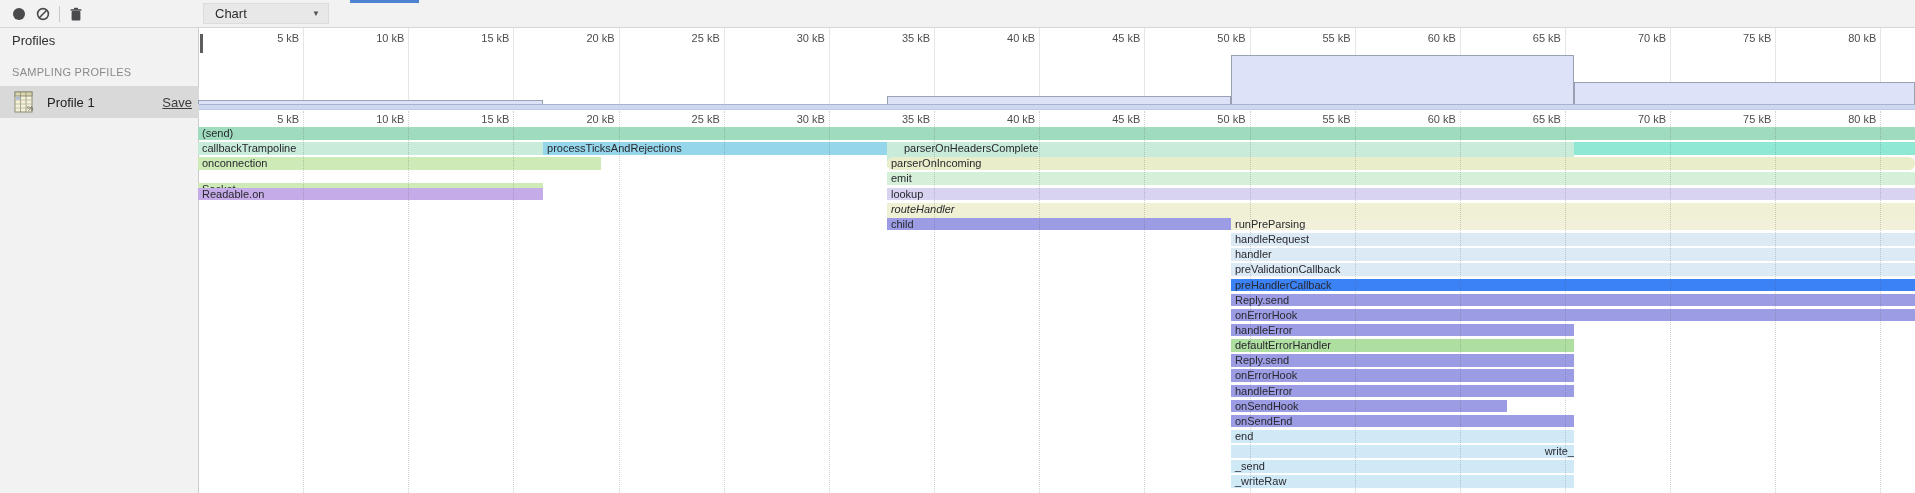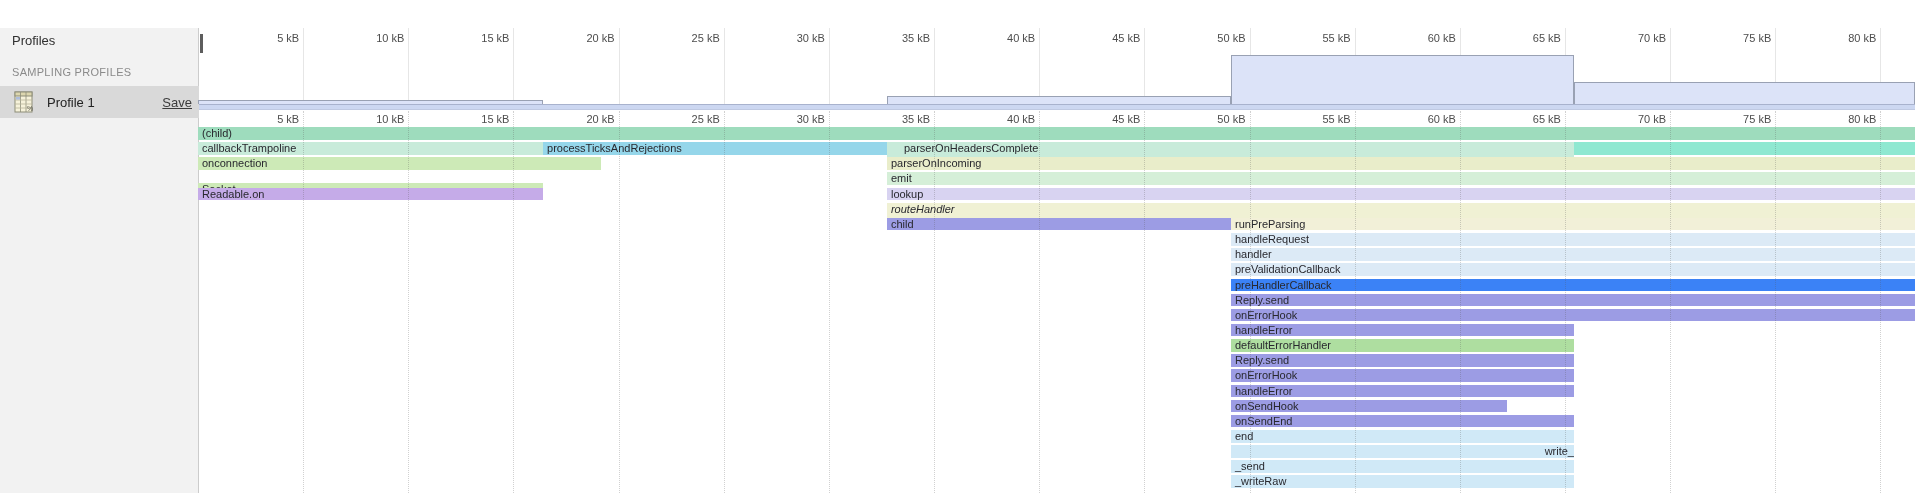--- a/index.html
+++ b/index.html
@@ -39,20 +39,44 @@
   .bar{position:absolute;height:12.5px;box-sizing:border-box;overflow:hidden;white-space:nowrap;
        font-size:11px;line-height:12.5px;color:#28282e;padding-left:4px;z-index:2;cursor:pointer;}
   .bar.dotted{background-image:radial-gradient(rgba(255,255,255,.45) 1px,transparent 1.2px);
               background-size:7px 5px;}
 </style>
 </head>
 <body>
 
 <div class="app">
 
+  <div class="toolbar">
+    <div class="tbtn" style="left:12px;">
+      <span class="record-dot"></span>
+    </div>
+    <div class="tbtn" style="left:36px;">
+      <svg width="14" height="14" viewBox="0 0 14 14">
+        <circle cx="7" cy="7" r="5.4" fill="none" stroke="#4b4b4e" stroke-width="1.6"></circle>
+        <line x1="3.3" y1="10.7" x2="10.7" y2="3.3" stroke="#4b4b4e" stroke-width="1.6"></line>
+      </svg>
+    </div>
+    <div class="sep"></div>
+    <div class="tbtn" style="left:69px;">
+      <svg width="14" height="14" viewBox="0 0 14 14">
+        <rect x="2.6" y="4" width="8.8" height="9.4" rx="1" fill="#4b4b4e"></rect>
+        <rect x="1.6" y="2.2" width="10.8" height="1.5" fill="#4b4b4e"></rect>
+        <rect x="5" y="0.8" width="4" height="1.8" fill="#4b4b4e"></rect>
+      </svg>
+    </div>
+    <div class="chart-select">
+      <span>Chart</span>
+      <span class="arrow">▼</span>
+    </div>
+    <div class="tab-indicator"></div>
+  </div>
 
   <aside class="sidebar">
     <div class="sb-title">Profiles</div>
     <div class="sb-section">SAMPLING PROFILES</div>
     <div class="profile-item">
       <svg class="picon" viewBox="0 0 20 22">
         <rect x="1" y="1" width="17" height="20" fill="#f6f2da" stroke="#8d8d79" stroke-width="1"></rect>
         <rect x="1" y="1" width="17" height="4" fill="#dcd6ae" stroke="#8d8d79" stroke-width="1"></rect>
         <line x1="6.5" y1="1" x2="6.5" y2="21" stroke="#8d8d79" stroke-width="0.8"></line>
         <line x1="12" y1="1" x2="12" y2="21" stroke="#8d8d79" stroke-width="0.8"></line>
@@ -134,27 +158,27 @@
         <div class="fl-grid" style="left: 1260.8px;"></div>
         <div class="tick-label" style="left: 1196.8px; top: 85px;">60 kB</div>
         <div class="fl-grid" style="left: 1365.95px;"></div>
         <div class="tick-label" style="left: 1301.95px; top: 85px;">65 kB</div>
         <div class="fl-grid" style="left: 1471.1px;"></div>
         <div class="tick-label" style="left: 1407.1px; top: 85px;">70 kB</div>
         <div class="fl-grid" style="left: 1576.25px;"></div>
         <div class="tick-label" style="left: 1512.25px; top: 85px;">75 kB</div>
         <div class="fl-grid" style="left: 1681.4px;"></div>
         <div class="tick-label" style="left: 1617.4px; top: 85px;">80 kB</div>
-        <div class="bar" style="left: -1px; width: 1717.1px; top: 99px; height: 12.5px; background: rgb(158, 220, 189);">(child)</div>
+        <div class="bar" style="left: -1px; width: 1717.1px; top: 99px; height: 12.5px; background: rgb(158, 220, 189);">(send)</div>
         <div class="bar" style="left: -1px; width: 345.102px; top: 114.15px; height: 12.5px; background: rgb(200, 235, 218);">callbackTrampoline</div>
         <div class="bar" style="left: 344.102px; width: 343.841px; top: 114.15px; height: 12.5px; background: rgb(149, 214, 234);">processTicksAndRejections</div>
         <div class="bar" style="left: 687.943px; width: 687.05px; top: 114.15px; height: 25px; background: rgb(200, 235, 218); padding-left: 17px;">parserOnHeadersComplete</div>
         <div class="bar" style="left: 1374.99px; width: 341.107px; top: 114.15px; height: 12.5px; background: rgb(143, 232, 209);"></div>
         <div class="bar" style="left: -1px; width: 403px; top: 129.3px; height: 12.5px; background: rgb(205, 234, 183);">onconnection</div>
-        <div class="bar" style="left: 687.943px; width: 1028.16px; top: 129.3px; height: 12.5px; background: rgb(233, 237, 202);">parserOnIncoming</div>
+        <div class="bar" style="left: 687.943px; width: 1028.16px; top: 129.3px; height: 12.5px; background: rgb(233, 237, 202); border-radius: 6px;">parserOnIncoming</div>
         <div class="bar" style="left: -1px; width: 345.102px; top: 155px; height: 12.5px; background: rgb(205, 234, 183);">Socket</div>
         <div class="bar" style="left: 687.943px; width: 1028.16px; top: 144.45px; height: 12.5px; background: rgb(213, 239, 216);">emit</div>
         <div class="bar" style="left: -1px; width: 345.102px; top: 159.6px; height: 12.5px; background: rgb(197, 171, 232);">Readable.on</div>
         <div class="bar" style="left: 687.943px; width: 1028.16px; top: 159.6px; height: 12.5px; background: rgb(216, 211, 241);">lookup</div>
         <div class="bar" style="left: 687.943px; width: 1028.16px; top: 174.75px; height: 16px; background: rgb(240, 241, 212); font-style: italic;">routeHandler</div>
         <div class="bar dotted" style="left: 687.943px; width: 344.051px; top: 189.9px; height: 12.5px; background: rgb(156, 156, 228);">child</div>
         <div class="bar" style="left: 1031.99px; width: 684.106px; top: 189.9px; height: 12.5px; background: rgb(242, 240, 216);">runPreParsing</div>
         <div class="bar" style="left: 1031.99px; width: 684.106px; top: 205.05px; height: 12.5px; background: rgb(220, 234, 246);">handleRequest</div>
         <div class="bar" style="left: 1031.99px; width: 684.106px; top: 220.2px; height: 12.5px; background: rgb(220, 234, 246);">handler</div>
         <div class="bar" style="left: 1031.99px; width: 684.106px; top: 235.35px; height: 12.5px; background: rgb(220, 234, 246);">preValidationCallback</div>

